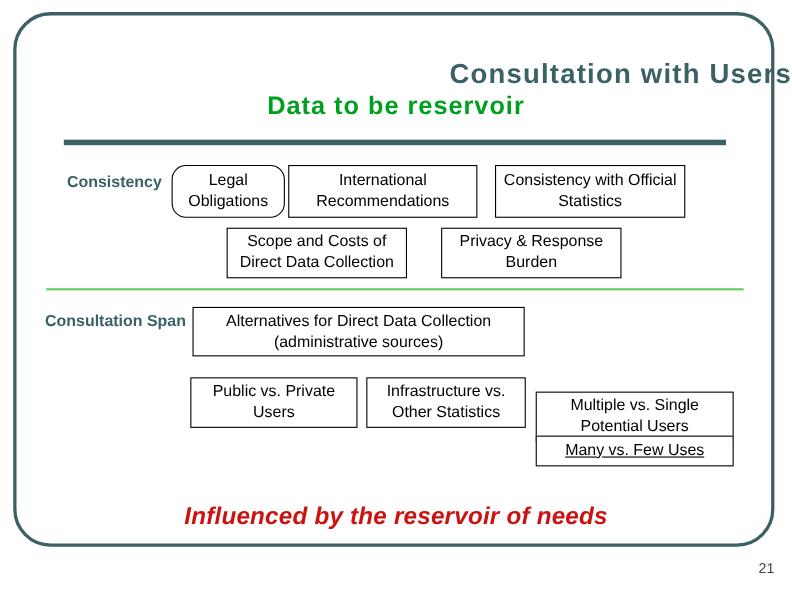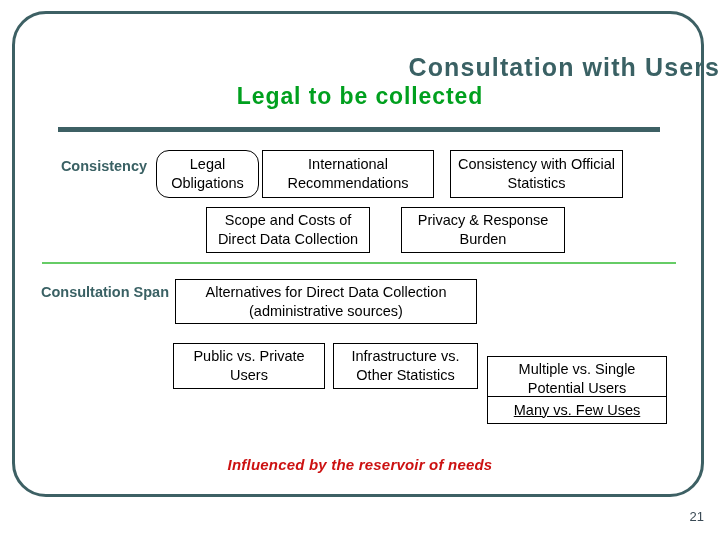--- a/index.html
+++ b/index.html
@@ -138,21 +138,21 @@
   
   .b-many           { left: 487px; top: 396px; width: 180px; height: 28px; text-decoration: underline; }
 
   
   .footer-note {
     position: absolute;
     left: 0;
     top: 456px;
     width: 720px;
     text-align: center;
-    font-size: 15px;
+    font-size: 22px;
     font-weight: bold;
     font-style: italic;
     color: #cc1111;
     letter-spacing: 0.2px;
     white-space: nowrap;
   }
 
   .page-number {
     position: absolute;
     right: 16px;
@@ -164,21 +164,21 @@
 </style>
 </head>
 <body>
 
 <div class="slide">
 
   <div class="slide-frame"></div>
 
   <div class="title-block">
     <div class="title-main">Consultation with Users</div>
-    <div class="title-sub">Legal to be collected</div>
+    <div class="title-sub">Data to be reservoir</div>
   </div>
 
   <div class="divider-main"></div>
 
   <div class="section-label label-limitations">Consistency</div>
 
   <div class="box b-legal">
     <span class="box-text">Legal Obligations</span>
   </div>
   <div class="box b-international">

